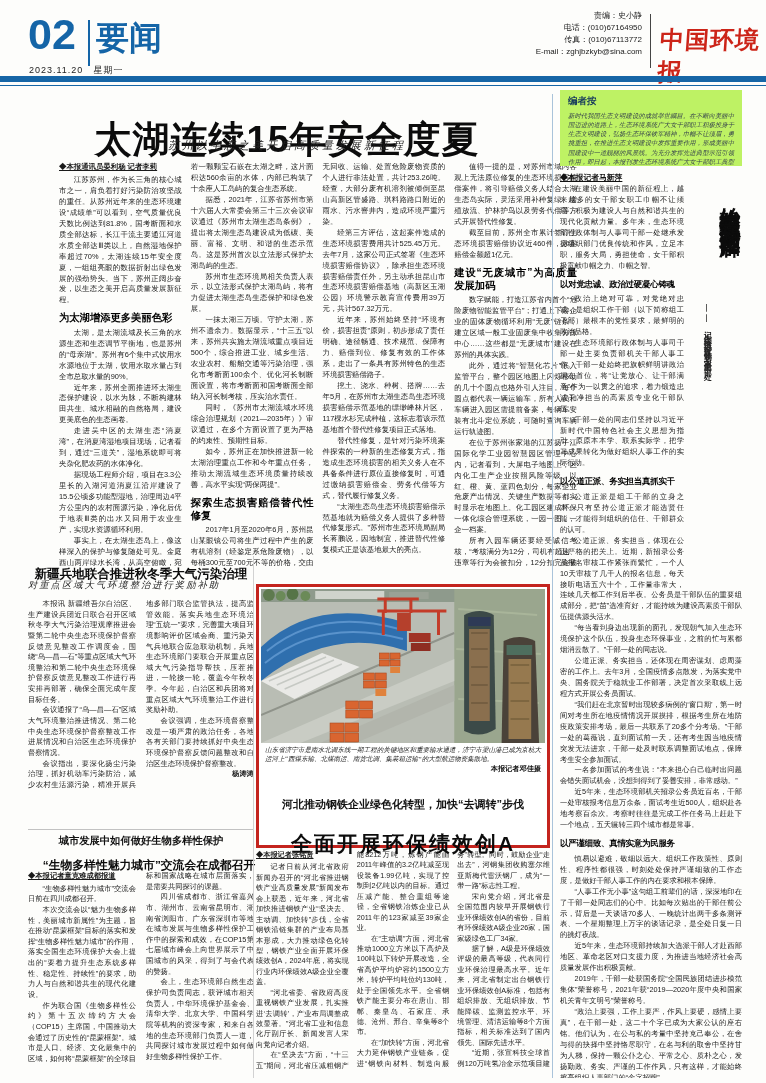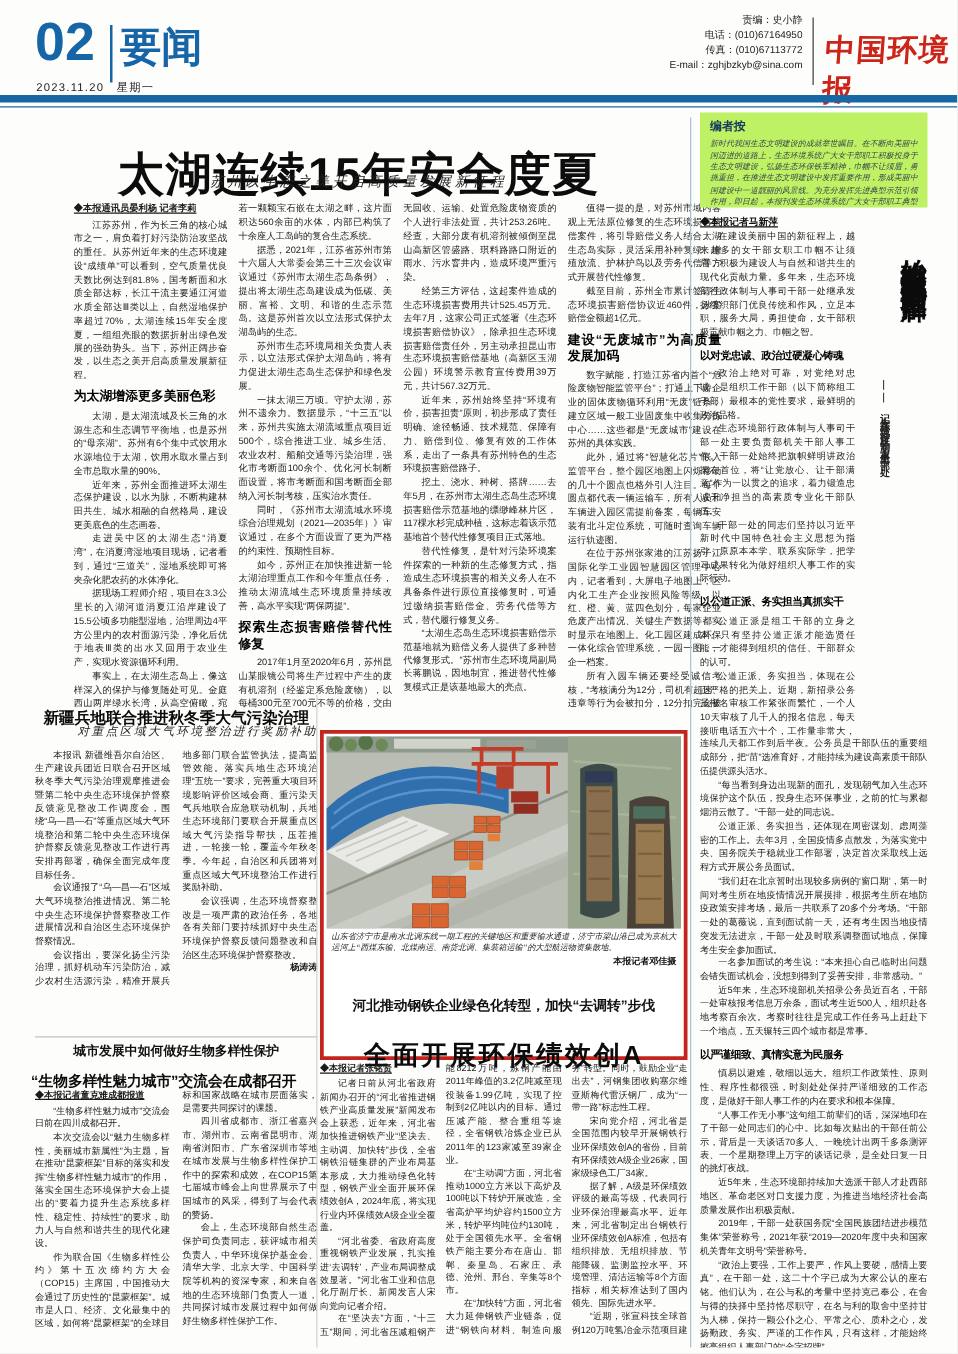--- a/index.html
+++ b/index.html
@@ -25,28 +25,28 @@
   .main-dek{left:28px;top:138px;width:518px;text-align:center;font-size:11px;font-style:italic;
             letter-spacing:3px;color:#222;font-family:"Liberation Serif",serif;}
   .main-body{left:28px;top:162px;width:518px;height:416px;column-count:4;column-gap:9px;
              font-size:7.4px;line-height:1.48;text-align:justify;overflow:hidden;margin-left:31px;}
   .main-body p,.colbody p{margin:0;text-indent:2em;}
   .byline-sm{font-weight:bold;text-decoration:underline;text-indent:0 !important;margin-bottom:2px !important;}
   .inline-sh{font-size:10.3px;font-weight:900;margin:5px 0 3px;line-height:1.3;color:#000;break-inside:avoid;}
 
   
   .xj-headline{left:28px;top:556px;width:226px;text-align:center;font-size:12.5px;font-weight:900;color:#0c0c0c;}
-  .xj-dek{left:28px;top:579px;width:226px;text-align:right;font-size:9.3px;font-style:italic;
+  .xj-dek{left:28px;top:579px;width:226px;text-align:left;font-size:9.3px;font-style:italic;
           letter-spacing:2px;color:#222;font-family:"Liberation Serif",serif;}
   .xj-body{left:28px;top:599px;width:226px;height:224px;column-count:2;column-gap:10px;
            font-size:7.3px;line-height:1.46;text-align:justify;overflow:hidden;}
   .sig{text-align:right;text-indent:0 !important;font-weight:bold;}
   .div-h1{left:28px;top:829px;width:226px;height:1px;background:#c2c2c2;}
   .cd-kicker{left:28px;top:834px;width:226px;text-align:center;font-size:10.3px;font-weight:bold;color:#111;}
-  .cd-headline{left:18px;top:848px;width:226px;text-align:center;font-size:11.8px;font-weight:900;color:#0c0c0c;}
+  .cd-headline{left:36px;top:848px;width:226px;text-align:center;font-size:11.8px;font-weight:900;color:#0c0c0c;}
   .cd-body{left:28px;top:871px;width:226px;height:207px;column-count:2;column-gap:10px;
            font-size:7.3px;line-height:1.46;text-align:justify;overflow:hidden;}
 
   
   .photo-box{left:256px;top:584px;width:294px;height:264px;border:3px solid #c4241e;background:#fff;box-sizing:border-box;}
   .photo-frame{margin:2px;height:154px;overflow:hidden;}
   .photo-frame svg{display:block;width:100%;height:100%;}
   .photo-caption{margin:2px 6px 0;font-size:6.5px;line-height:1.45;font-style:italic;color:#222;
                  text-align:justify;font-family:"Liberation Serif",serif;}
   .photo-credit{margin:0 6px;font-size:7.2px;font-weight:bold;text-align:right;color:#111;}

